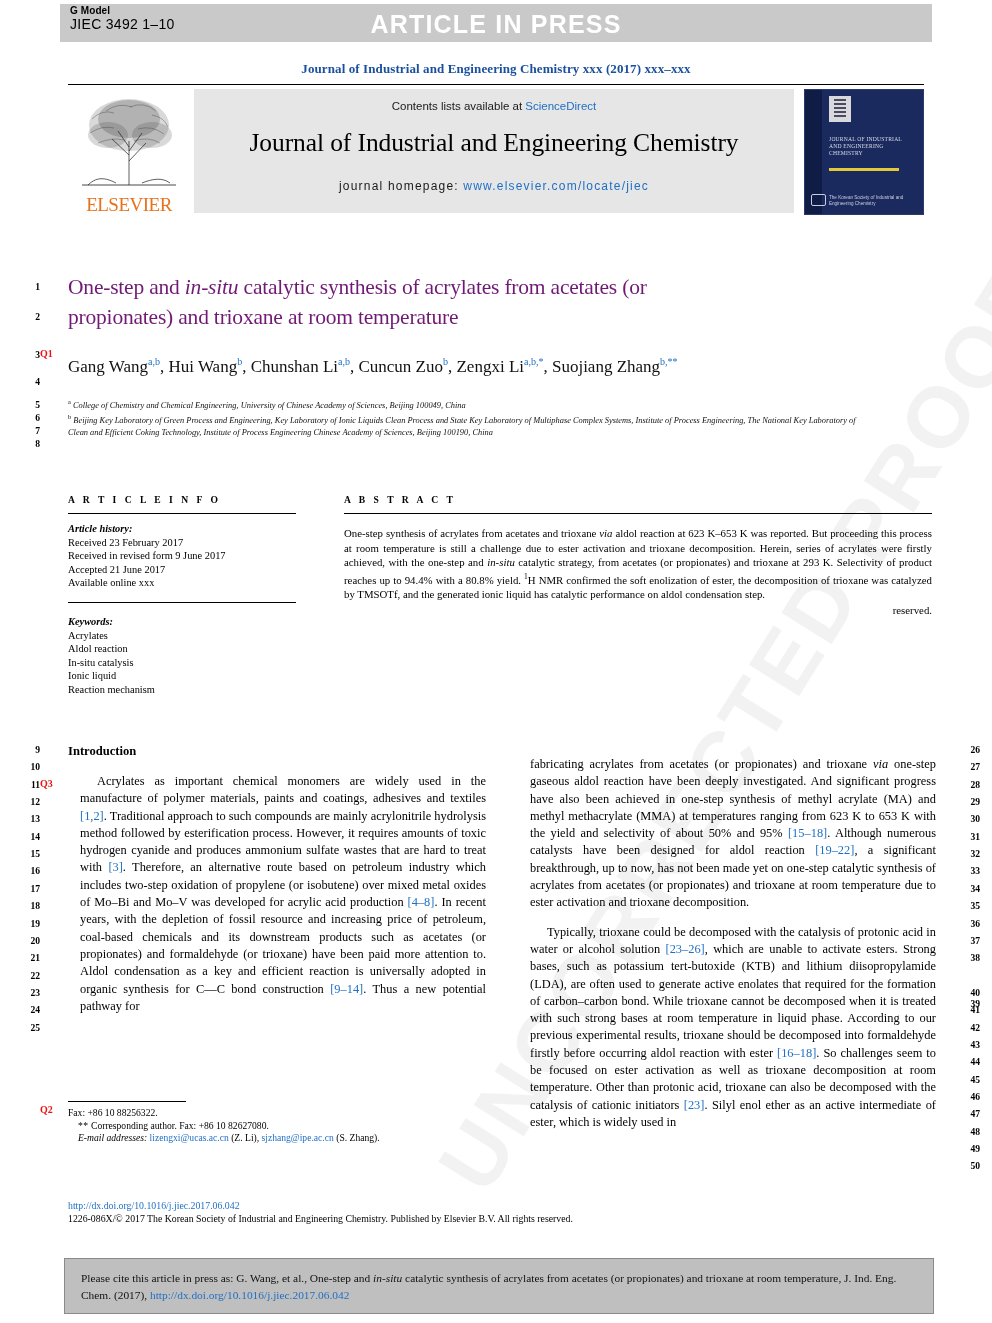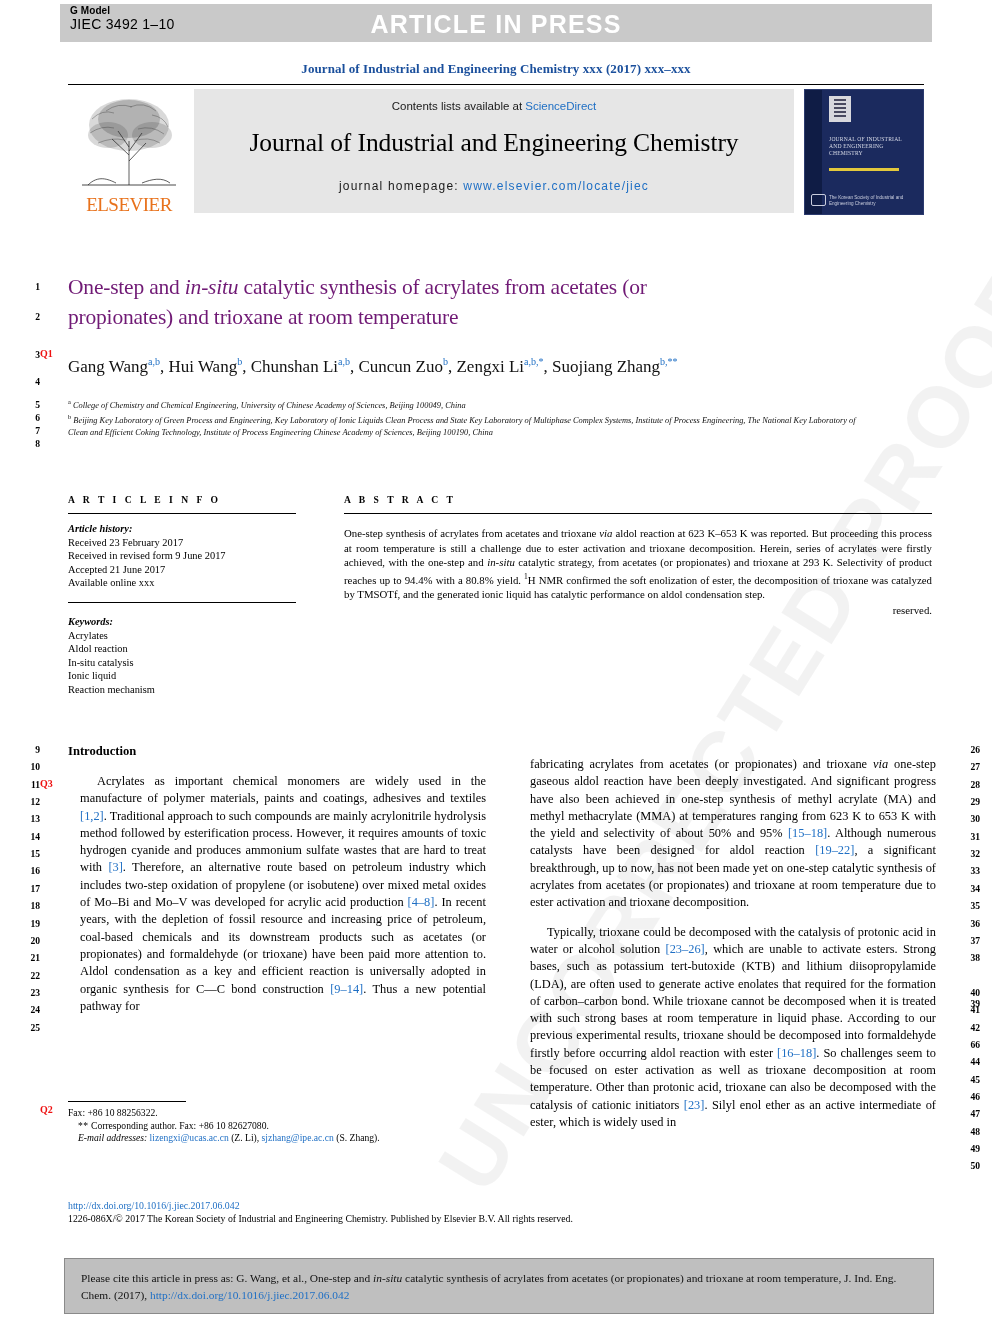--- a/index.html
+++ b/index.html
@@ -608,21 +608,21 @@
       <div class="lineno" style="left: 958px; top: 865.45px;">33</div>
       <div class="lineno" style="left: 958px; top: 882.8px;">34</div>
       <div class="lineno" style="left: 958px; top: 900.15px;">35</div>
       <div class="lineno" style="left: 958px; top: 917.5px;">36</div>
       <div class="lineno" style="left: 958px; top: 934.85px;">37</div>
       <div class="lineno" style="left: 958px; top: 952.2px;">38</div>
       <div class="lineno" style="left: 958px; top: 969.55px; margin-top: 28px;">39</div>
       <div class="lineno" style="left: 958px; top: 986.9px;">40</div>
       <div class="lineno" style="left: 958px; top: 1004.25px;">41</div>
       <div class="lineno" style="left: 958px; top: 1021.6px;">42</div>
-      <div class="lineno" style="left: 958px; top: 1038.95px;">66</div>
+      <div class="lineno" style="left: 958px; top: 1038.95px;">43</div>
       <div class="lineno" style="left: 958px; top: 1056.3px;">44</div>
       <div class="lineno" style="left: 958px; top: 1073.65px;">45</div>
       <div class="lineno" style="left: 958px; top: 1091px;">46</div>
       <div class="lineno" style="left: 958px; top: 1108.35px;">47</div>
       <div class="lineno" style="left: 958px; top: 1125.7px;">48</div>
       <div class="lineno" style="left: 958px; top: 1143.05px;">49</div>
       <div class="lineno" style="left: 958px; top: 1160.4px;">50</div>
       <div class="qmark" style="left: 40px; top: 348px;">Q1</div>
       <div class="qmark" style="left: 40px; top: 778px;">Q3</div>
       <div class="qmark" style="left: 40px; top: 1104px;">Q2</div>

